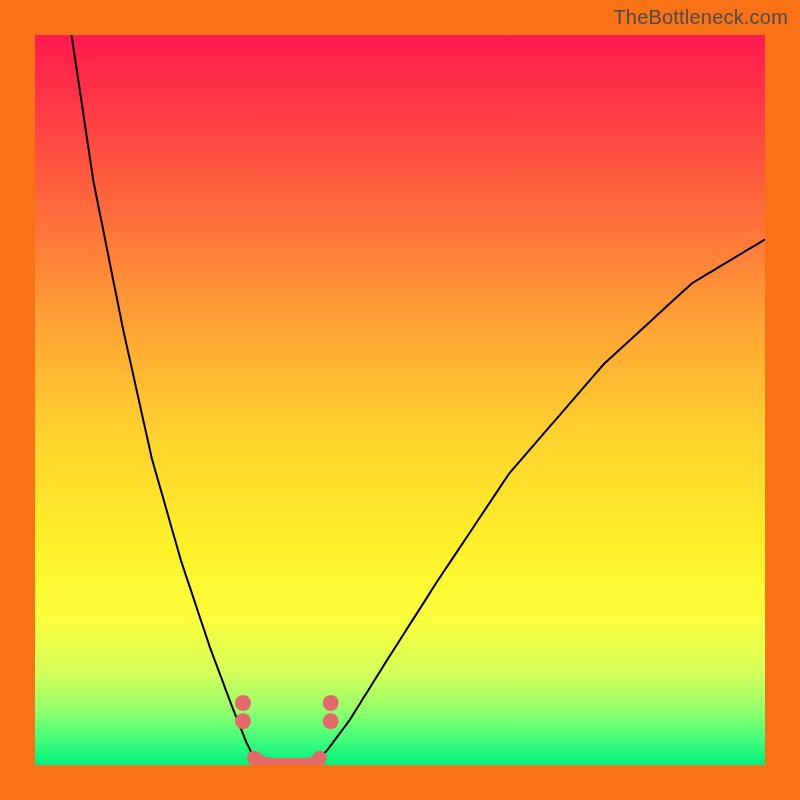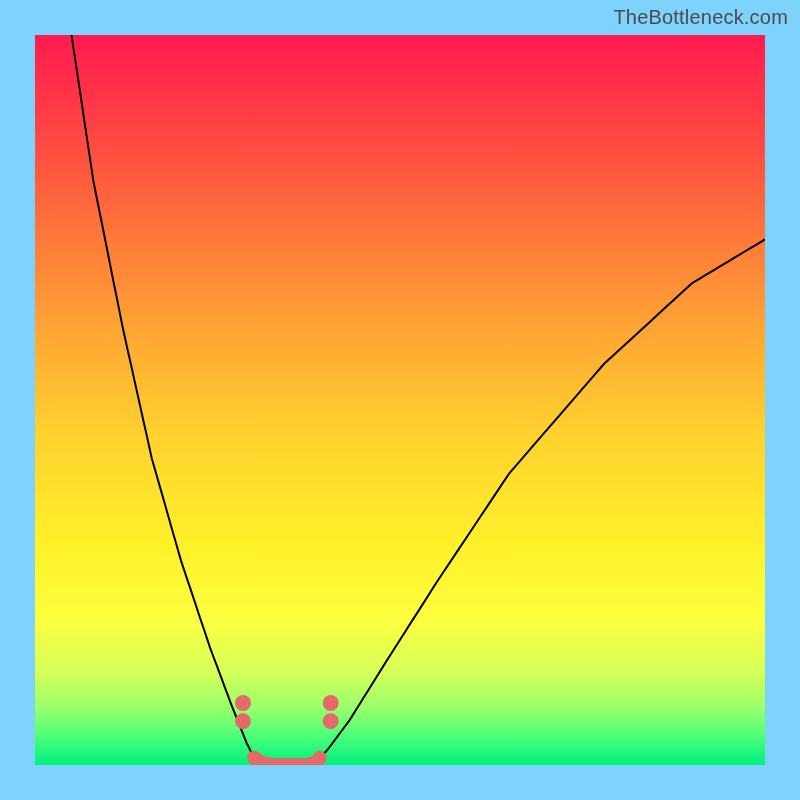--- a/index.html
+++ b/index.html
@@ -10,21 +10,21 @@
     overflow: hidden;
     background: #000;
     font-family: Arial, Helvetica, sans-serif;
   }
   .frame {
     position: absolute;
     top: 0;
     left: 0;
     width: 800px;
     height: 800px;
-    background: #7dd3fc;
+    background: #f97316;
   }
   .plot-area {
     position: absolute;
     top: 35px;
     left: 35px;
     width: 730px;
     height: 730px;
     background: linear-gradient(
       to bottom,
       #ff1a4f 0%,

